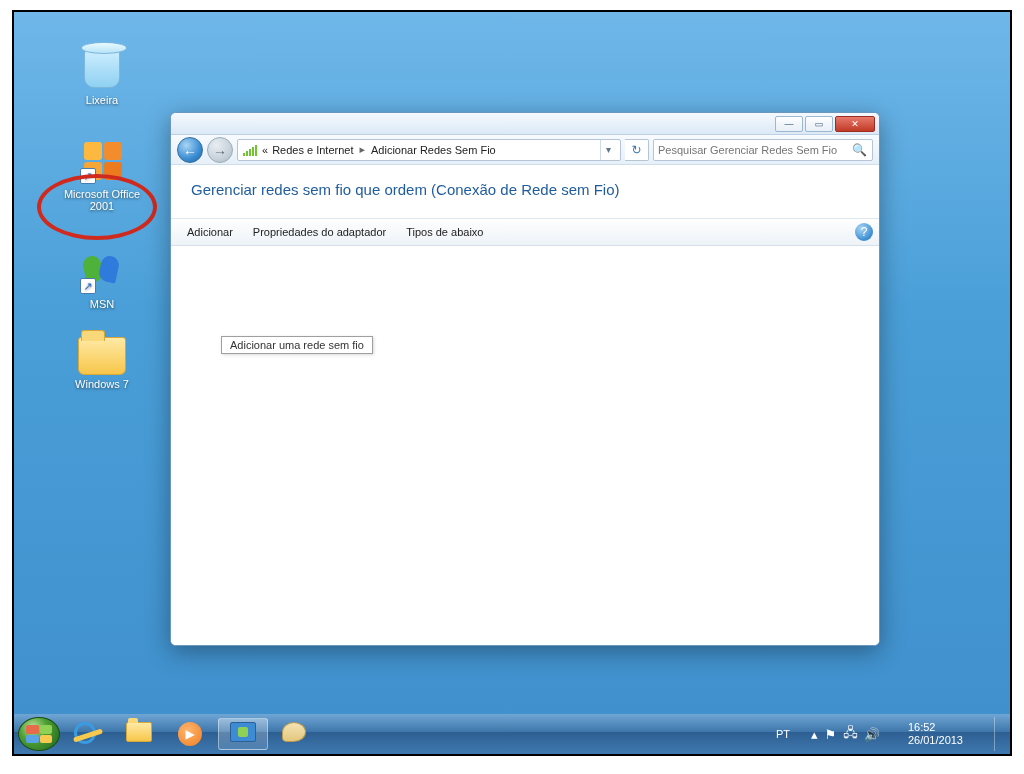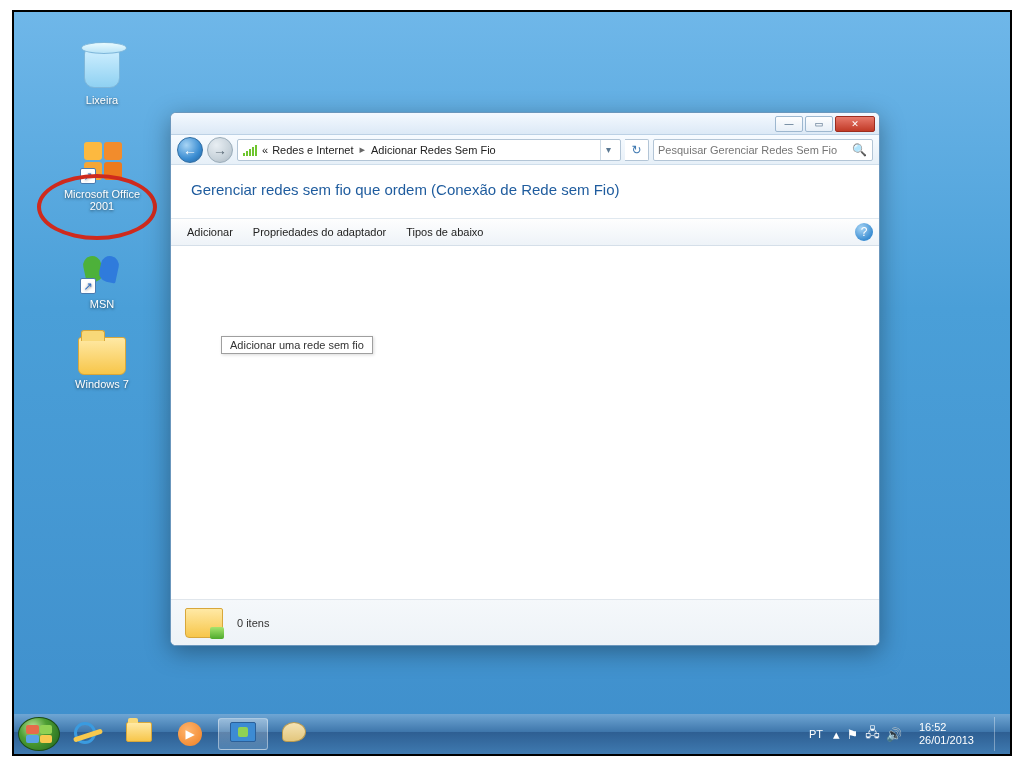--- a/index.html
+++ b/index.html
@@ -63,21 +63,21 @@
   .tb-ico { width: 26px; height: 24px; }
   .ie-ico { border: 3px solid #3a9be0; border-radius: 50%; width: 22px; height: 22px; position: relative; }
   .ie-ico::after { content: ""; position: absolute; left: -4px; top: 8px; width: 30px; height: 5px; background: #f7c94e; border-radius: 3px; transform: rotate(-18deg); }
   .exp-ico { width: 26px; height: 20px; background: linear-gradient(180deg,#ffe9a5,#f7c64a); border: 1px solid #d8a73a; border-radius: 2px; position: relative; }
   .exp-ico::before { content: ""; position: absolute; top: -5px; left: 1px; width: 10px; height: 5px; background: #f8d878; border-radius: 2px 2px 0 0; }
   .wmp-ico { width: 24px; height: 24px; border-radius: 50%; background: radial-gradient(circle at 40% 35%, #ffb56e, #ef7f22); display: flex; align-items: center; justify-content: center; color: #fff; font-size: 12px; }
   .ctrl-ico { width: 26px; height: 20px; background: #3d8bd3; border: 1px solid #2a5f99; border-radius: 2px; display: flex; align-items: center; justify-content: center; }
   .ctrl-ico::after { content: ""; width: 10px; height: 10px; background: #8fd154; border-radius: 2px; }
   .paint-ico { width: 26px; height: 22px; position: relative; }
   .paint-ico .pal { width: 24px; height: 20px; border-radius: 50% 50% 50% 20%; background: linear-gradient(#f4e3b5,#e3c77d); border: 1px solid #b99a50; position: absolute; }
-  .tray { margin-left: auto; display: flex; align-items: center; gap: 10px; color: #fff; font-size: 11px; padding-right: 2px; }
+  .tray { margin-left: auto; display: flex; align-items: center; gap: 21px; color: #fff; font-size: 11px; padding-right: 2px; }
   .tray .lang { font-weight: 400; }
   .tray .icons { display: flex; gap: 7px; font-size: 13px; align-items: center; }
   .tray .clock { line-height: 13px; font-size: 11px; padding: 0 6px; }
   .tray .showdesk { width: 10px; height: 34px; border-left: 1px solid rgba(255,255,255,.35); margin-left: 4px; cursor: pointer; }
   .wifi-bars { display: inline-flex; align-items: flex-end; gap: 1px; height: 12px; }
   .wifi-bars span { width: 2px; background: #6ec52e; display: block; }
   .wifi-bars span:nth-child(1){height:3px}.wifi-bars span:nth-child(2){height:5px}.wifi-bars span:nth-child(3){height:7px}.wifi-bars span:nth-child(4){height:9px}.wifi-bars span:nth-child(5){height:11px}
 </style>
 </head>
 <body>
@@ -160,24 +160,20 @@
       <div class="hdr-area">
         <div class="hdr-title">Gerenciar redes sem fio que ordem (Conexão de Rede sem Fio)</div>
       </div>
       <div class="toolbar2">
         <div class="titem">Adicionar</div>
         <div class="titem">Propriedades do adaptador</div>
         <div class="titem">Tipos de abaixo</div>
         <div class="help">?</div>
       </div>
       <div class="list-area"></div>
-      <div class="status-pane">
-        <div class="fol"></div>
-        <div>0 itens</div>
-      </div>
     </div>
   </div>
 
   <div class="tooltip-box">Adicionar uma rede sem fio</div>
 
   <div class="taskbar">
     <div class="start-orb">
       <span class="r"></span>
         <span class="g"></span>
         <span class="b"></span>

